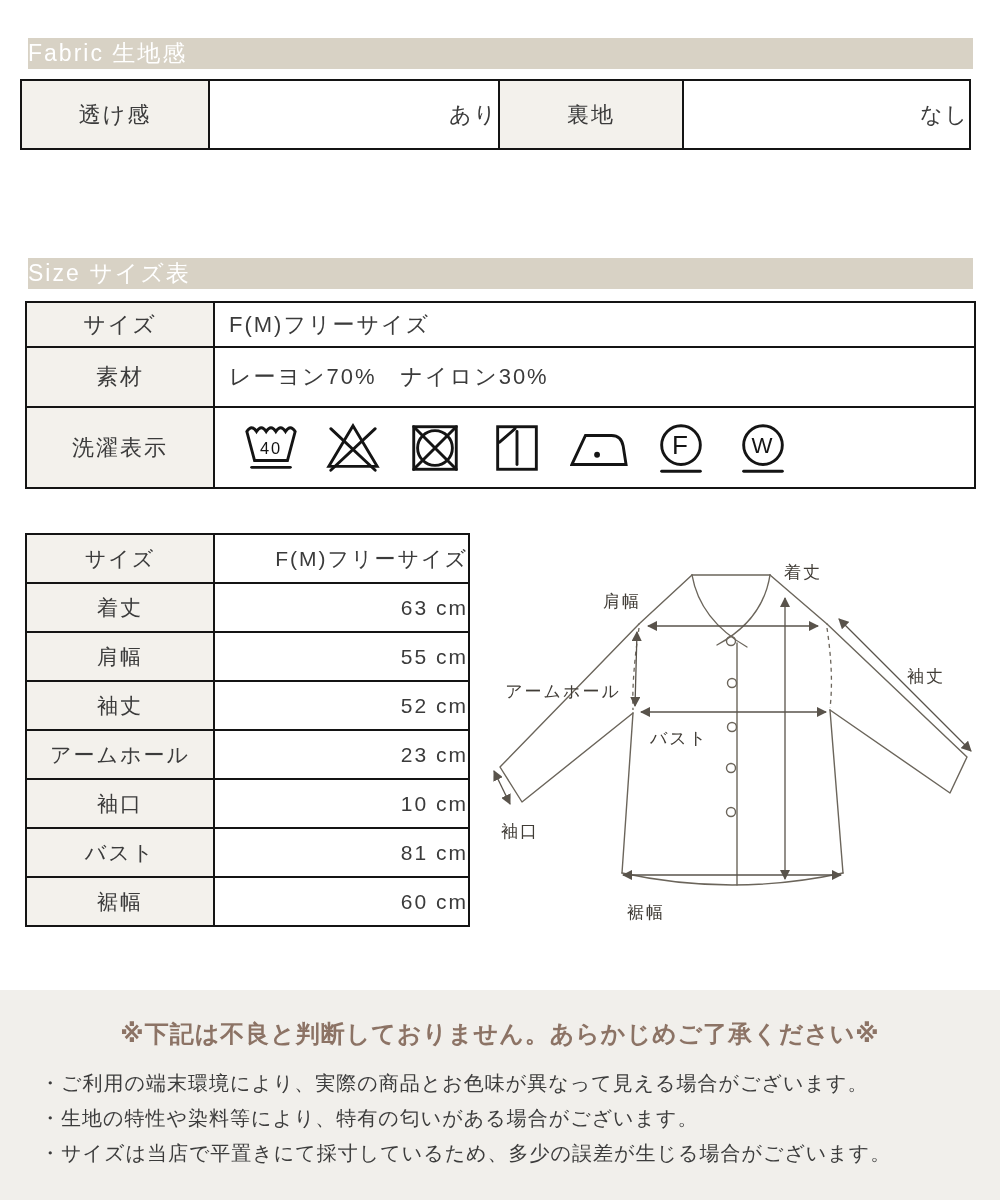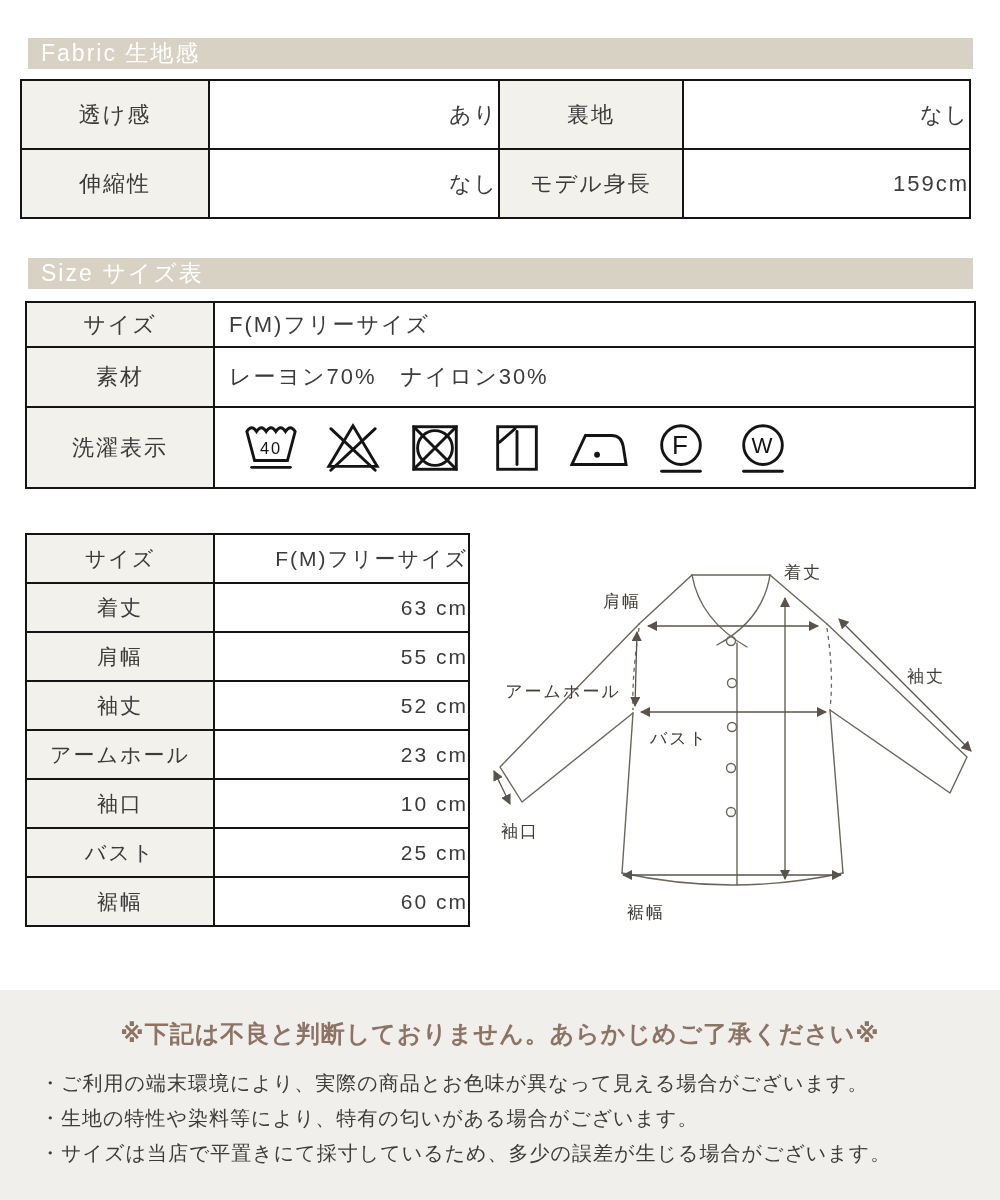--- a/index.html
+++ b/index.html
@@ -1,19 +1,19 @@
 <!DOCTYPE html>
 <html><head>
 <meta charset="utf-8">
 <style>
   html,body{margin:0;padding:0;background:#fff;}
   .page{position:relative;width:1000px;height:1200px;background:#ffffff;overflow:hidden;
         font-family:"Liberation Sans","DejaVu Sans",sans-serif;color:#3b3b3b;}
   .section-bar{position:absolute;left:28px;width:945px;height:31px;background:#d8d2c5;
-        color:#ffffff;font-size:23px;line-height:31px;padding-left:13px;box-sizing:border-box;
+        color:#ffffff;font-size:23px;line-height:31px;box-sizing:border-box;
         letter-spacing:2px;}
   #fabric-bar{top:38px;}
   #size-bar{top:258px;}
   table.tbl{position:absolute;border-collapse:collapse;table-layout:fixed;}
   table.tbl th,table.tbl td{border:2px solid #141414;font-weight:normal;
         font-size:22px;letter-spacing:2px;color:#3b3b3b;padding:0;}
   table.tbl th{background:#f3f1ec;text-align:center;}
   table.tbl td{background:#ffffff;text-align:right;}
   #fabric-table{left:20px;top:79px;width:949px;border-radius:13px;}
   #fabric-table tr{height:69px;}
@@ -53,26 +53,20 @@
         <col style="width:184px">
         <col style="width:287px">
       </colgroup>
     <tbody>
         <tr>
       <th>透け感</th>
       <td>あり</td>
       <th>裏地</th>
       <td>なし</td>
     </tr>
-    <tr>
-      <th>伸縮性</th>
-      <td>なし</td>
-      <th>モデル身長</th>
-      <td>159cm</td>
-    </tr>
   </tbody>
     </table>
 
   <div class="section-bar" id="size-bar">Size サイズ表</div>
 
   <table class="tbl" id="size-table">
     <colgroup>
         <col style="width:188px">
         <col style="width:761px">
       </colgroup>
@@ -153,21 +147,21 @@
     <tr>
       <th>アームホール</th>
       <td>23 cm</td>
     </tr>
     <tr>
       <th>袖口</th>
       <td>10 cm</td>
     </tr>
     <tr>
       <th>バスト</th>
-      <td>25 cm</td>
+      <td>81 cm</td>
     </tr>
     <tr>
       <th>裾幅</th>
       <td>60 cm</td>
     </tr>
   </tbody>
     </table>
 
   <svg class="diagram" width="520" height="410" viewBox="0 0 520 410">
     <defs>

